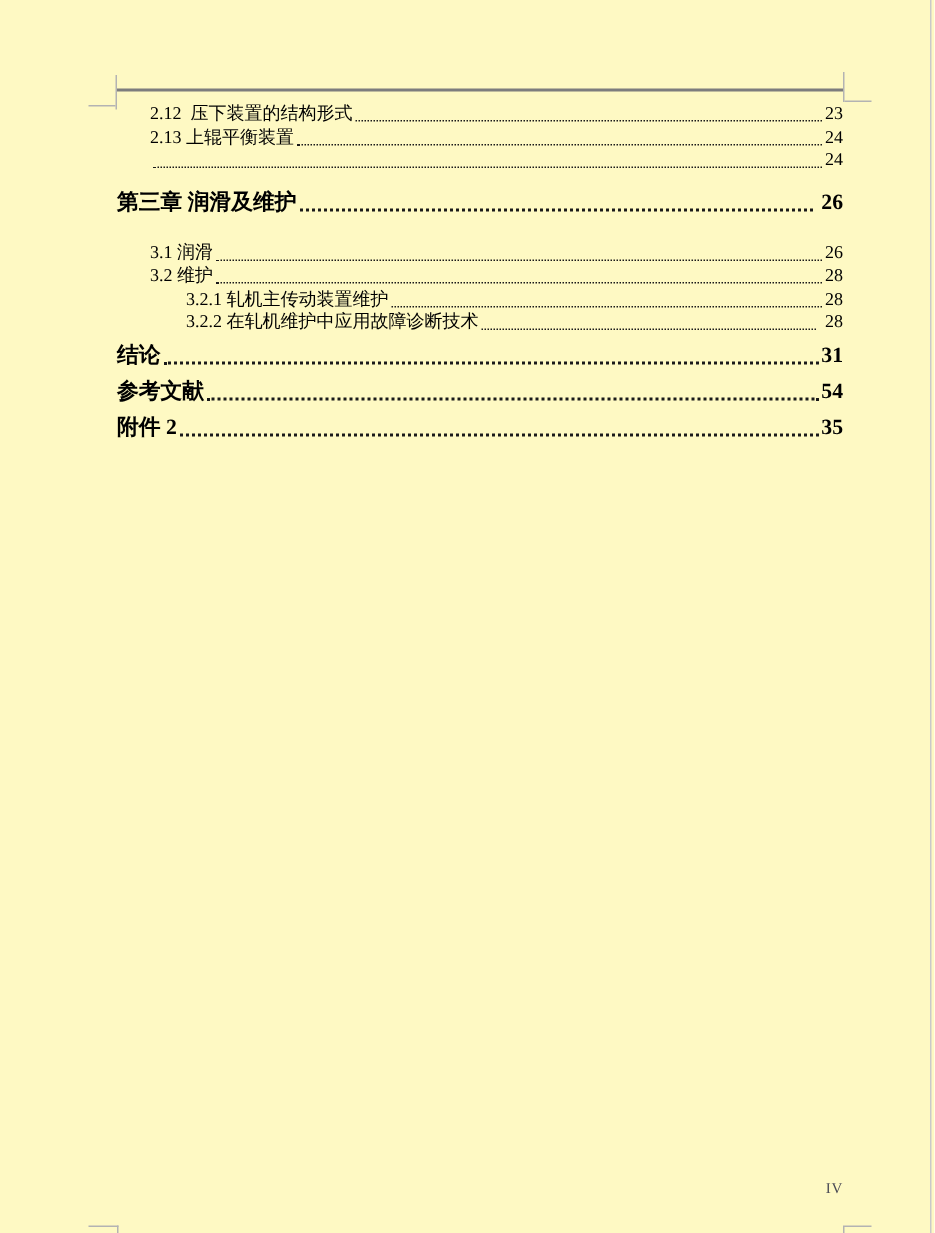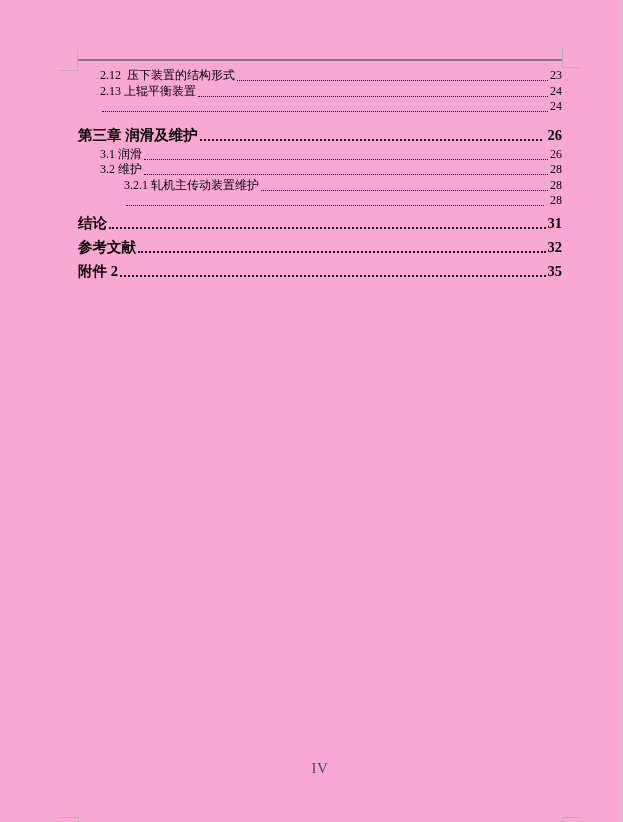--- a/index.html
+++ b/index.html
@@ -4,21 +4,21 @@
 <style>
   html, body {
     margin: 0;
     padding: 0;
     background: #ffffff;
   }
   .page {
     position: relative;
     width: 623px;
     height: 822px;
-    background: #f9a8d4;
+    background: #fef9c3;
     overflow: hidden;
     font-family: "Liberation Serif", "DejaVu Serif", serif;
     color: #000000;
   }
   
   .page-edge-right {
     position: absolute;
     left: 620px; top: 0; width: 1px; height: 822px;
     background: #c9c9c9;
   }
@@ -68,28 +68,28 @@
   .lvl3 { padding-left: 46px; align-items: flex-end; }
   .lvl2 .leader, .lvl3 .leader { border-bottom-width: 1.5px; margin-bottom: 2.5px; }
 
   .lvl1 {
     font-weight: bold;
     font-size: 14.5px;
     line-height: 20px;
   }
   .lvl1 .leader { margin-bottom: 3.5px; }
   .lvl1:not(.chapter) { margin-top: 4px; }
-  .chapter { margin-top: 10px; margin-bottom: 2px; }
+  .chapter { margin-top: 10px; margin-bottom: 16px; }
   .row-gap .leader { margin-right: 6px; }
 
   .footer-pagenum {
     position: absolute;
-    left: 78px; top: 760px; width: 484px;
-    text-align: center;
-    font-size: 15px;
+    left: 78px; top: 787px; width: 484px;
+    text-align: right;
+    font-size: 10px;
     color: #4c4c56;
     letter-spacing: 0.5px;
   }
 </style>
 </head>
 <body>
 
 <div class="page">
 
   <div class="page-edge-right"></div>
@@ -134,32 +134,33 @@
       <span class="toc-label">3.2 维护</span>
       <span class="leader"></span>
       <span class="toc-page">28</span>
     </div>
       <div class="toc-row lvl3">
       <span class="toc-label">3.2.1 轧机主传动装置维护</span>
       <span class="leader"></span>
       <span class="toc-page">28</span>
     </div>
       <div class="toc-row lvl3 row-gap">
+      <span class="toc-label">3.2.2 在轧机维护中应用故障诊断技术</span>
       <span class="leader"></span>
       <span class="toc-page">28</span>
     </div>
       <div class="toc-row lvl1">
       <span class="toc-label">结论</span>
       <span class="leader"></span>
       <span class="toc-page">31</span>
     </div>
       <div class="toc-row lvl1">
       <span class="toc-label">参考文献</span>
       <span class="leader"></span>
-      <span class="toc-page">32</span>
+      <span class="toc-page">54</span>
     </div>
       <div class="toc-row lvl1">
       <span class="toc-label">附件 2</span>
       <span class="leader"></span>
       <span class="toc-page">35</span>
     </div>
     </div>
 
   <div class="footer-pagenum">IV</div>
 </div>

